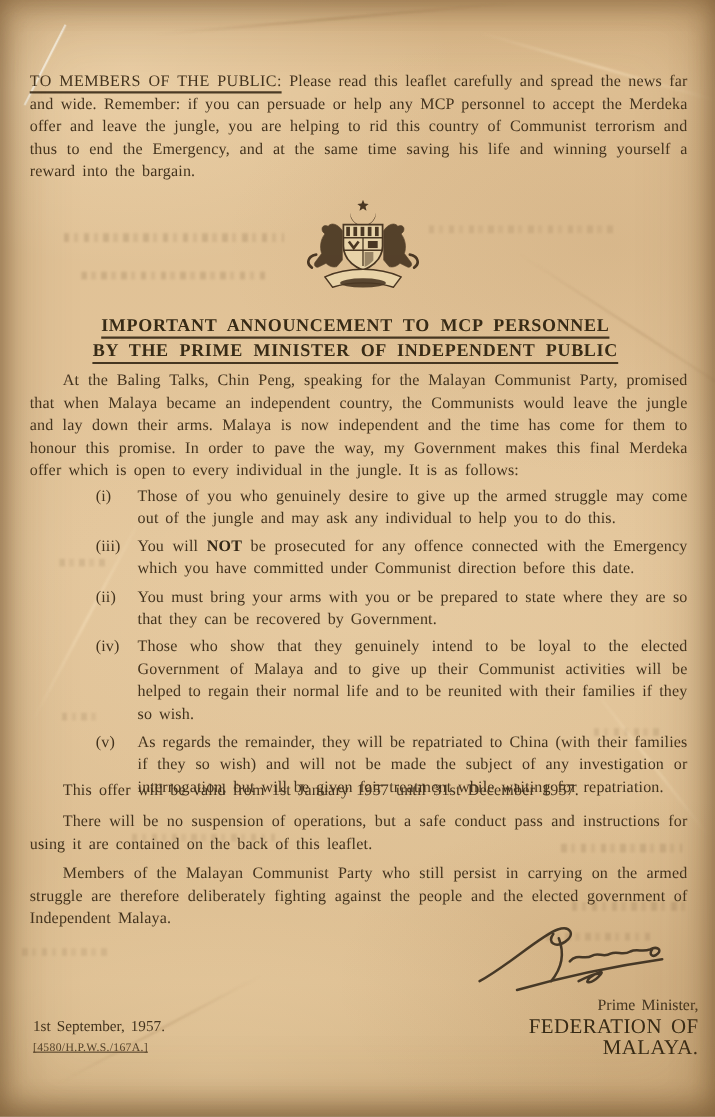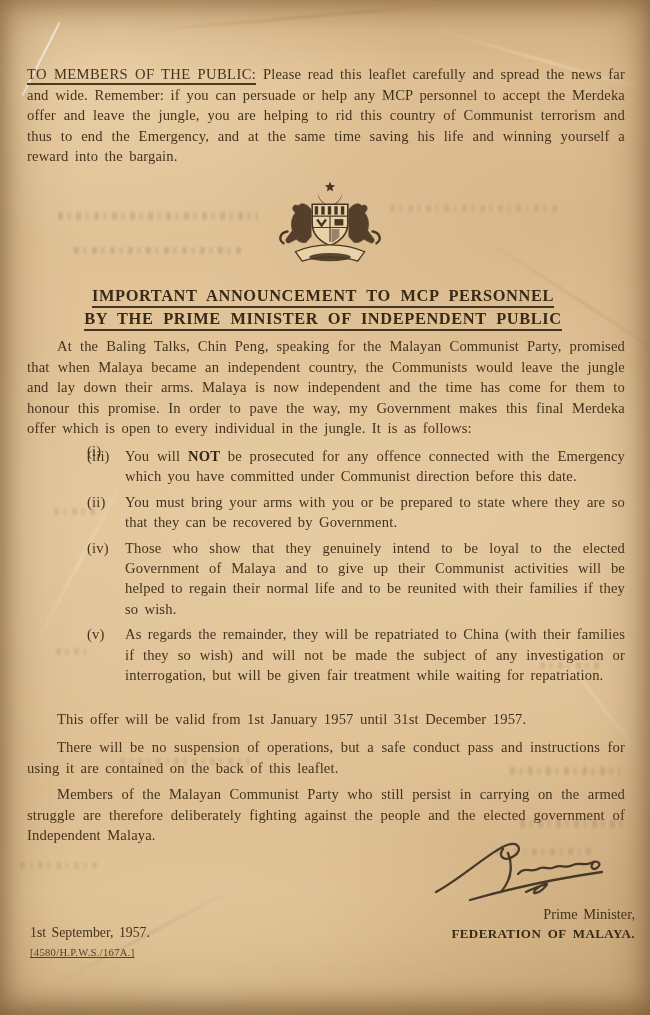--- a/index.html
+++ b/index.html
@@ -26,21 +26,21 @@
   .heading{position:absolute;left:0;width:646px;text-align:center;font-weight:bold;
            font-size:16.4px;line-height:23px;color:#382b16;letter-spacing:.6px;word-spacing:5px;}
   .heading .u{border-bottom:2.2px solid rgba(52,39,20,.9);padding-bottom:1px;}
   .list{position:absolute;left:27px;width:598px;}
   .item{position:relative;margin-left:98px;width:500px;text-align:justify;
         font-size:14.6px;line-height:20.4px;letter-spacing:.15px;word-spacing:2.4px;margin-bottom:5px;}
   .item .num{position:absolute;left:-38px;}
   b{color:#332716;}
   .sig-block{position:absolute;left:410px;width:225px;text-align:right;line-height:19px;}
   .sig-title{font-size:14.4px;word-spacing:2px;}
-  .sig-org{font-size:13px;font-weight:bold;letter-spacing:.4px;word-spacing:3px;color:#382b16;}
+  .sig-org{font-size:19px;font-weight:normal;letter-spacing:.4px;word-spacing:3px;color:#382b16;}
   .foot{position:absolute;left:30px;font-size:13.8px;word-spacing:2px;}
   .ref{position:absolute;left:30px;font-size:10.6px;letter-spacing:.3px;color:#55422a;text-decoration:underline;}
   .crest{position:absolute;left:272px;top:180px;width:116px;height:94px;}
   .signature{position:absolute;left:428px;top:832px;width:200px;height:75px;}
   .crease{position:absolute;pointer-events:none;}
   .smudge{position:absolute;pointer-events:none;opacity:.5;filter:blur(1.1px);
           background:repeating-linear-gradient(90deg, rgba(104,76,44,.34) 0 5px, rgba(104,76,44,0) 5px 9px, rgba(104,76,44,.22) 9px 13px, rgba(104,76,44,0) 13px 18px);}
   .vignette{position:absolute;inset:0;pointer-events:none;
     box-shadow:inset 0 0 70px rgba(112,78,40,.32), inset 0 -10px 22px rgba(84,56,26,.38),
                inset 0 8px 20px rgba(110,76,40,.22), inset 14px 0 30px rgba(120,85,45,.16),
@@ -108,20 +108,21 @@
   <div class="heading" style="top:284px;">
     <div><span class="u">IMPORTANT ANNOUNCEMENT TO MCP PERSONNEL</span></div>
     <div><span class="u">BY THE PRIME MINISTER OF INDEPENDENT PUBLIC</span></div>
   </div>
 
   <div class="txt indent" style="top:336px;line-height:20.6px;">At the Baling Talks, Chin Peng, speaking for the Malayan Communist Party, promised that when Malaya became an independent country, the Communists would leave the jungle and lay down their arms.  Malaya is now independent and the time has come for them to honour this promise.  In order to pave the way, my Government makes this final Merdeka offer which is open to every individual in the jungle.  It is as follows:</div>
 
   <div class="list" style="top:441px;">
     <div class="item">
       <span class="num">(i)</span>
+      <span><span>Those of you who genuinely desire to give up the armed struggle may come out of the jungle and may ask any individual to help you to do this.</span><b></b><span></span></span>
     </div>
     <div class="item">
       <span class="num">(iii)</span>
       <span><span>You will </span><b>NOT</b><span> be prosecuted for any offence connected with the Emergency which you have committed under Communist direction before this date.</span></span>
     </div>
     <div class="item">
       <span class="num">(ii)</span>
       <span><span>You must bring your arms with you or be prepared to state where they are so that they can be recovered by Government.</span><b></b><span></span></span>
     </div>
     <div class="item">

